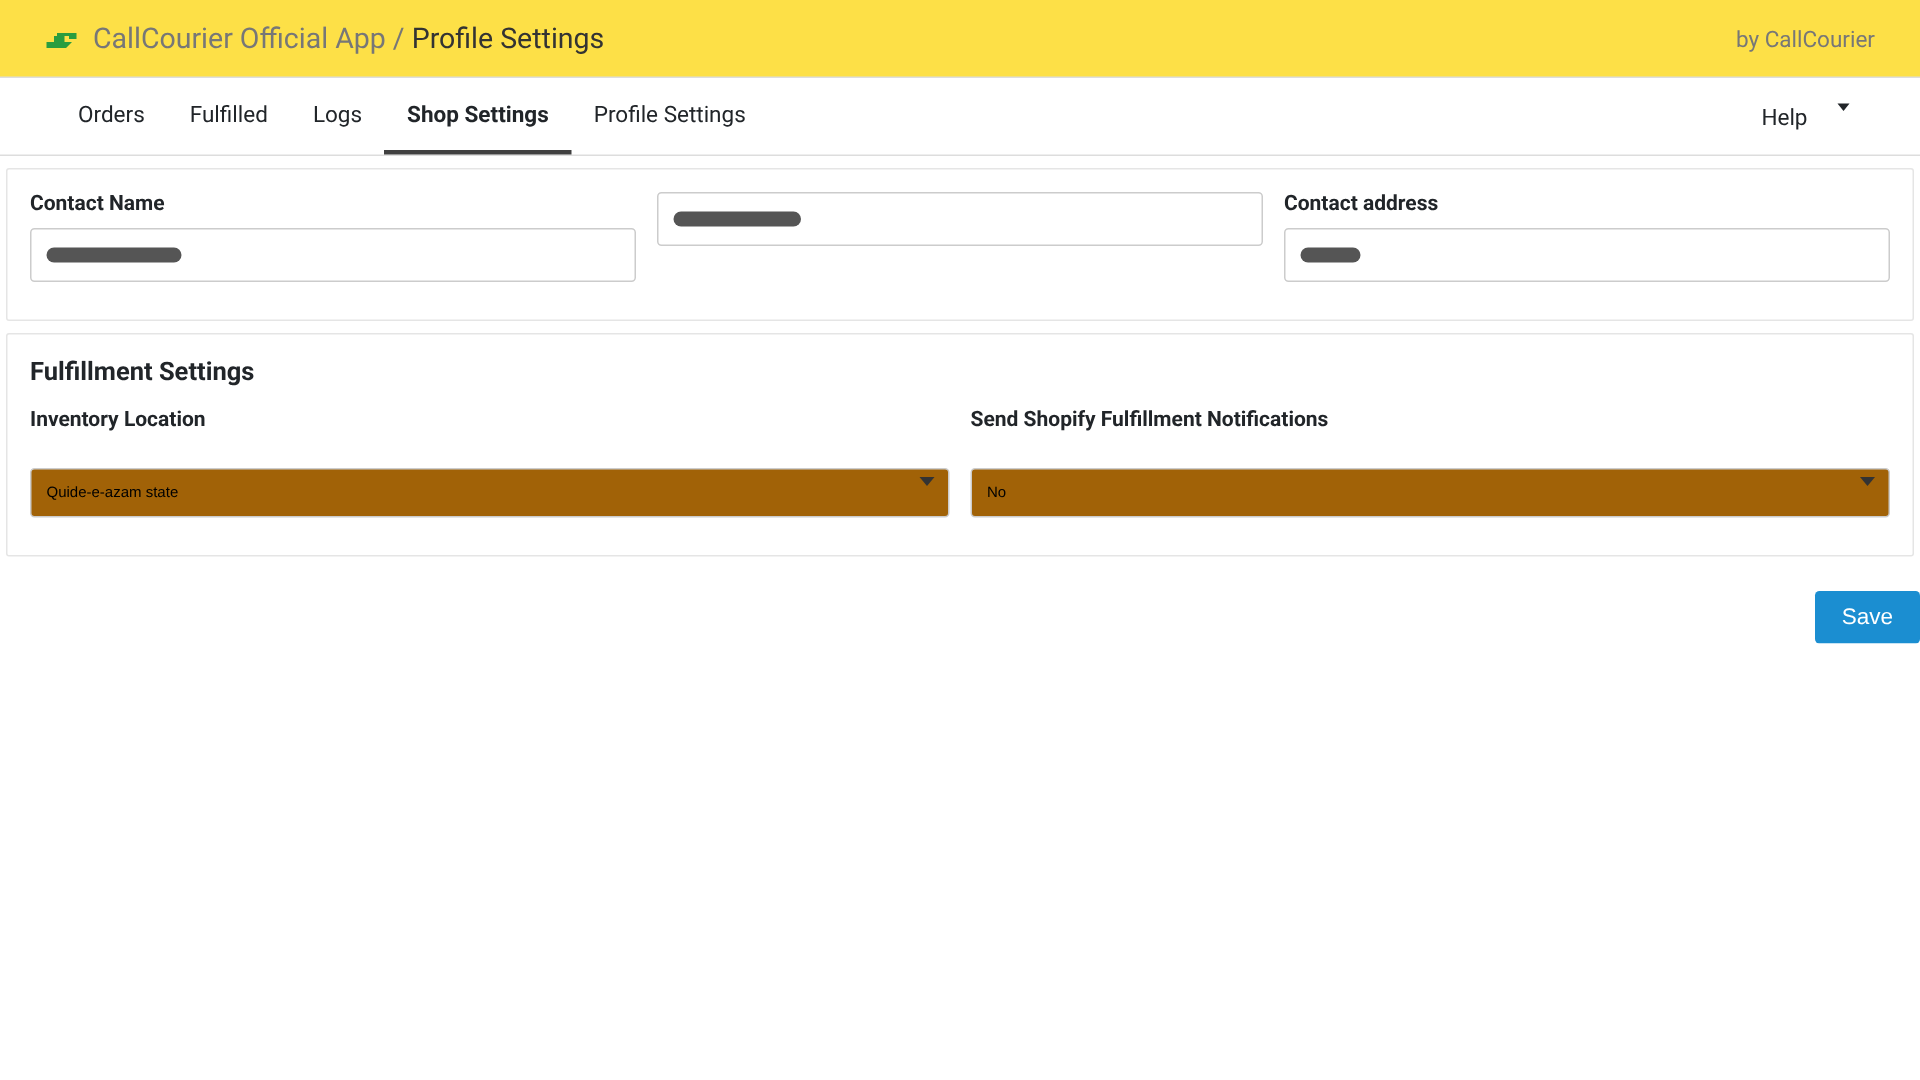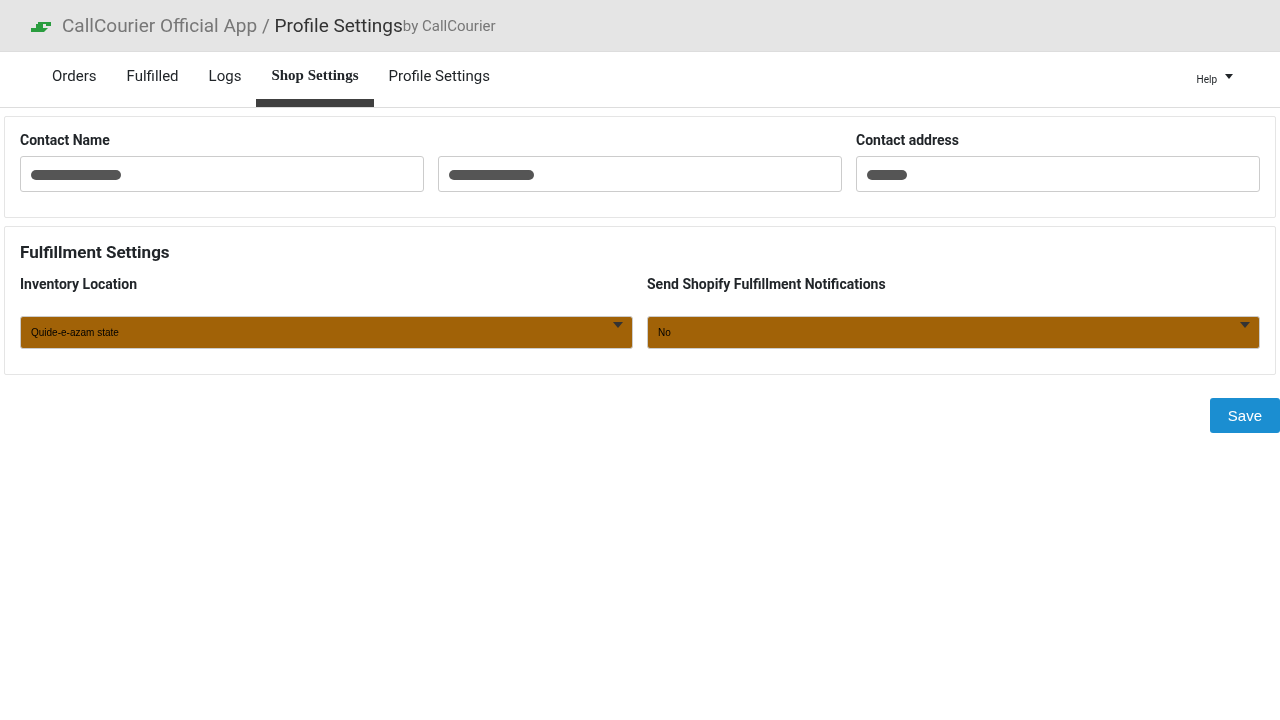--- a/index.html
+++ b/index.html
@@ -7,25 +7,27 @@
       margin: 0;
       padding: 0;
     }
     body {
       font-family: -apple-system, BlinkMacSystemFont, "Segoe UI", Roboto, "Helvetica Neue", Arial, sans-serif;
       background: #fff;
       color: #212529;
       font-size: 14px;
     }
     .header {
-      background: #e5e5e5;
+      background: #fde047;
       padding: 14px 30px;
       border-bottom: 1px solid #ddd;
       display: flex;
       align-items: center;
+      justify-content: space-between;
+      gap: 32px;
     }
     .header-left {
       display: flex;
       align-items: center;
       gap: 10px;
     }
     .logo {
       width: 22px;
       height: 14px;
     }
@@ -53,28 +55,27 @@
     }
     .tab {
       padding: 15px 15px;
       font-size: 15px;
       color: #212529;
       cursor: pointer;
       border-bottom: 3px solid transparent;
     }
     .tab.active {
       font-weight: 700;
-      border-bottom: 8px solid #404040;
-      font-family: Liberation Serif, serif;
+      border-bottom: 3px solid #404040;
     }
     .help-btn {
       display: flex;
       align-items: flex-start;
-      gap: 8px;
-      font-size: 10px;
+      gap: 20px;
+      font-size: 15px;
       color: #212529;
       padding: 15px 10px;
       cursor: pointer;
     }
     .caret-down {
       width: 0;
       height: 0;
       border-left: 4px solid transparent;
       border-right: 4px solid transparent;
       border-top: 5px solid #212529;
@@ -82,21 +83,20 @@
     .card {
       margin: 8px 4px;
       padding: 15px 15px 25px 15px;
       border: 1px solid #e5e5e5;
       border-radius: 2px;
       background: #fff;
     }
     .contact-row {
       display: flex;
       gap: 14px;
-      align-items: flex-end;
     }
     .field-group {
       flex: 1;
       display: flex;
       flex-direction: column;
     }
     .field-label {
       font-weight: 700;
       font-size: 14px;
       color: #212529;

